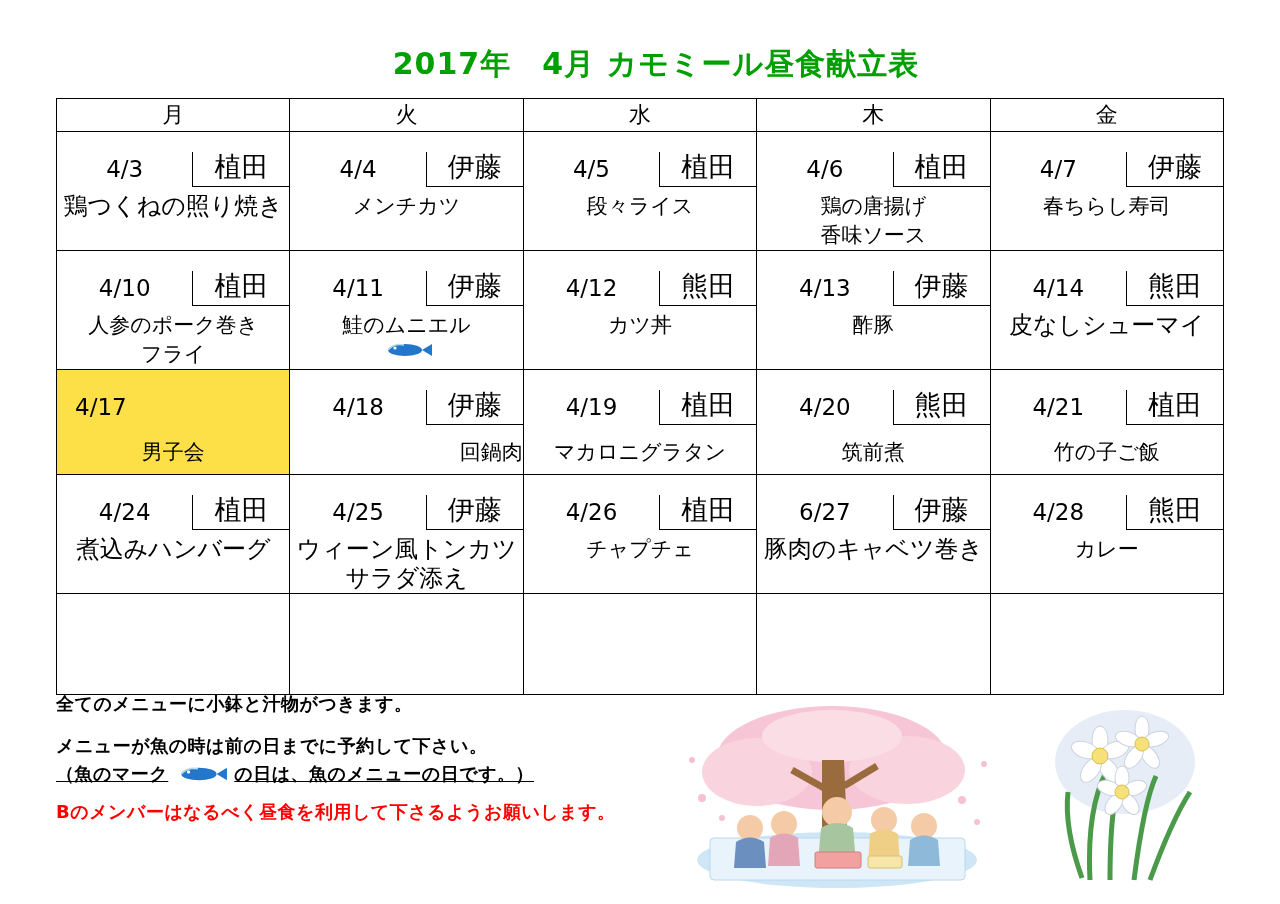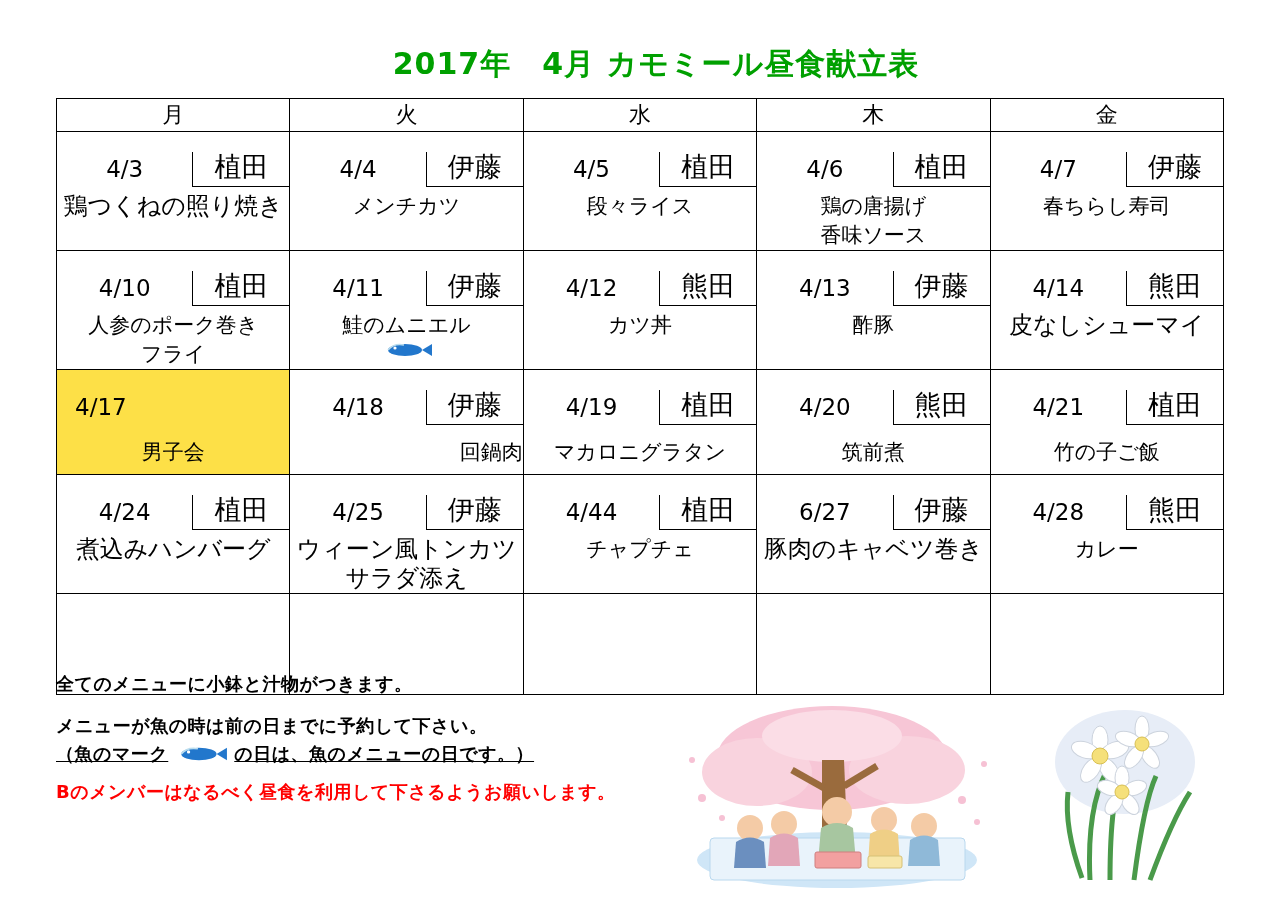--- a/index.html
+++ b/index.html
@@ -102,21 +102,21 @@
     margin: 2px auto 0 auto;
     width: 52px;
     height: 16px;
   }
   .emptyrow td {
     height: 100px;
   }
   .notes {
     position: absolute;
     left: 56px;
-    top: 672px;
+    top: 692px;
     width: 640px;
     font-family: "DejaVu Sans", "Liberation Sans", sans-serif;
   }
   .note-line {
     font-size: 18px;
     font-weight: bold;
     color: #000;
     margin-bottom: 4px;
     letter-spacing: 0.5px;
   }
@@ -304,21 +304,21 @@
         <td class="daycell">
           <div class="dayhead">
             <div class="datebox">4/25</div>
             <div class="staffbox">伊藤</div>
           </div>
           <div class="menuname tight">ウィーン風トンカツ
 サラダ添え</div>
         </td>
         <td class="daycell">
           <div class="dayhead">
-            <div class="datebox">4/44</div>
+            <div class="datebox">4/26</div>
             <div class="staffbox">植田</div>
           </div>
           <div class="menuname">チャプチェ</div>
         </td>
         <td class="daycell">
           <div class="dayhead">
             <div class="datebox">6/27</div>
             <div class="staffbox">伊藤</div>
           </div>
           <div class="menuname tight">豚肉のキャベツ巻き</div>

